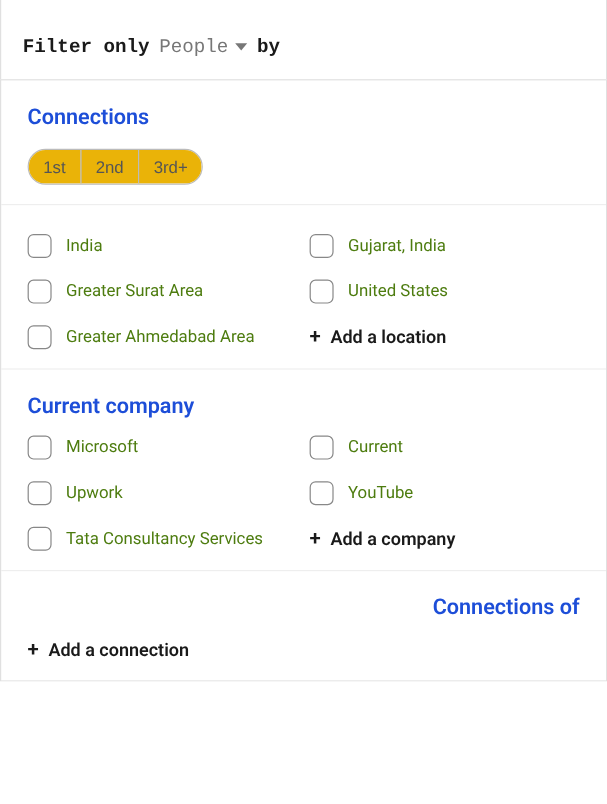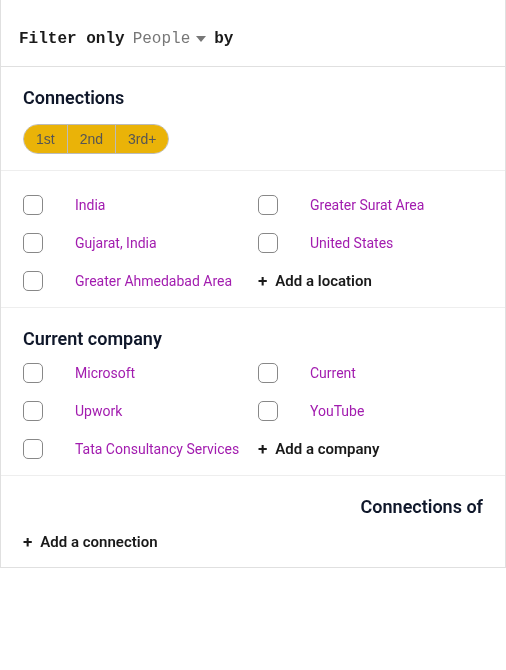--- a/index.html
+++ b/index.html
@@ -40,21 +40,21 @@
   }
   .section {
     padding: 20px 22px 16px 22px;
     border-bottom: 1px solid #eee;
   }
   .section:last-child { border-bottom: none; text-align: right; }
   .section h2 {
     margin: 0 0 14px 0;
     font-size: 18px;
     font-weight: 600;
-    color: #0f172a;
+    color: #1d4ed8;
   }
   .seg-group {
     display: inline-flex;
     border: 1px solid #bbb;
     border-radius: 18px;
     overflow: hidden;
     margin-top: 2px;
   }
   .seg {
     padding: 6px 12px;
@@ -80,22 +80,21 @@
   }
   .box {
     width: 20px;
     height: 20px;
     border: 1.5px solid #888;
     border-radius: 5px;
     flex: 0 0 20px;
   }
   .chk-label {
     font-size: 14px;
-    color: #a21caf;
-    margin-left: 20px;
+    color: #4d7c0f;
   }
   .add-link {
     display: flex;
     align-items: center;
     gap: 8px;
     font-size: 15px;
     font-weight: 600;
     color: #1a1a1a;
     cursor: pointer;
   }
@@ -132,25 +131,25 @@
   </div>
 
   <div class="section">
     <div class="grid2">
       <div class="chk">
         <span class="box"></span>
         <span class="chk-label">India</span>
       </div>
       <div class="chk">
         <span class="box"></span>
+        <span class="chk-label">Gujarat, India</span>
+      </div>
+      <div class="chk">
+        <span class="box"></span>
         <span class="chk-label">Greater Surat Area</span>
-      </div>
-      <div class="chk">
-        <span class="box"></span>
-        <span class="chk-label">Gujarat, India</span>
       </div>
       <div class="chk">
         <span class="box"></span>
         <span class="chk-label">United States</span>
       </div>
       <div class="chk">
         <span class="box"></span>
         <span class="chk-label">Greater Ahmedabad Area</span>
       </div>
       <div class="add-link">

